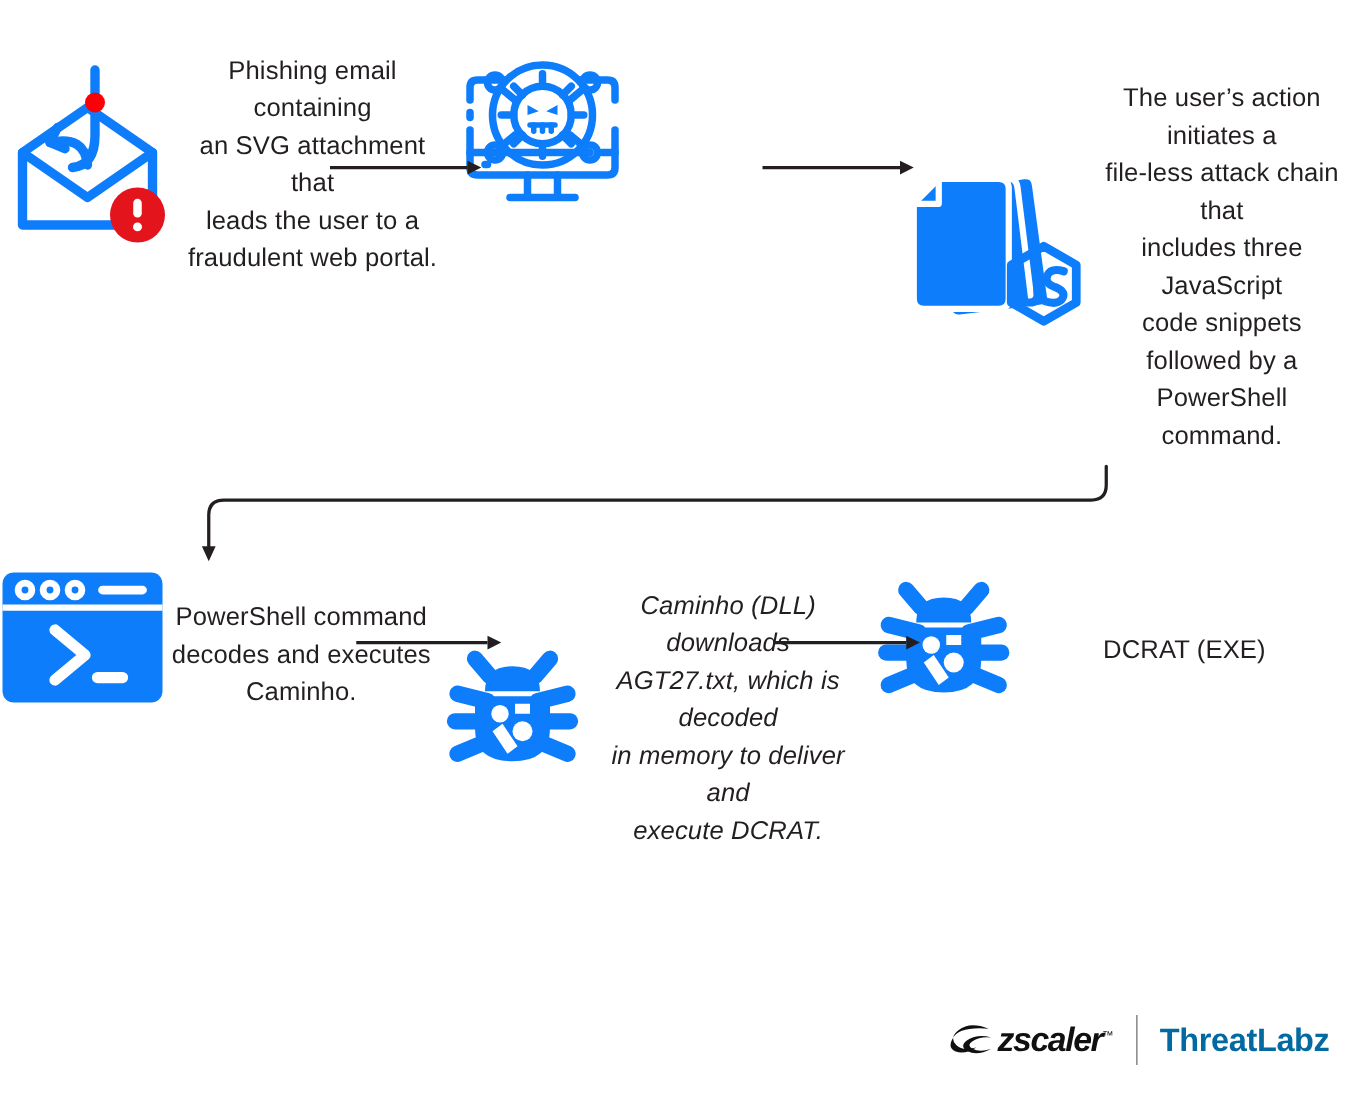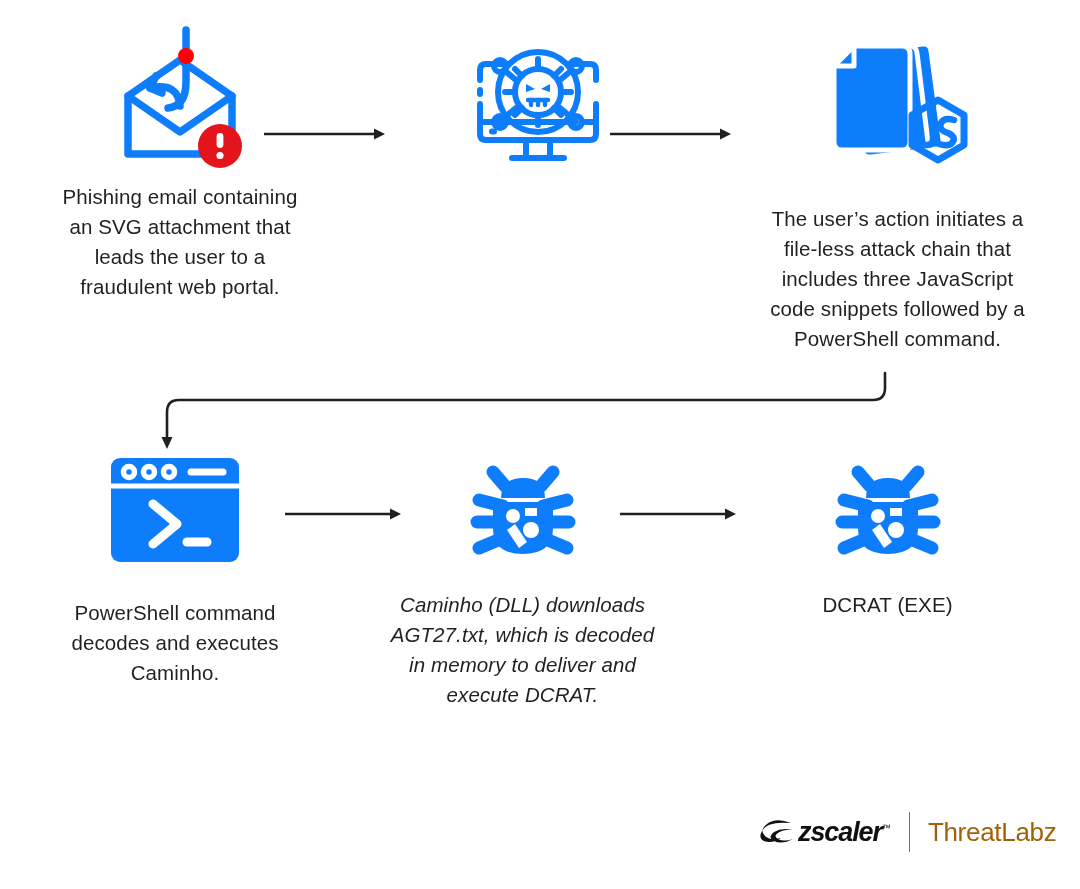--- a/index.html
+++ b/index.html
@@ -29,21 +29,20 @@
     display: flex;
     align-items: flex-start;
     justify-content: flex-start;
   }
   #row-top  { left: 0;  top: 30px;  width: 1080px; }
   #row-bot  { left: 0;  top: 450px; width: 1080px; }
 
   .step {
     position: relative;
     display: flex;
-    flex-direction: column;
     align-items: center;
   }
   .step-icon {
     height: 140px;
     display: flex;
     align-items: center;
     justify-content: center;
   }
   .step-caption {
     margin-top: 12px;
@@ -94,23 +93,23 @@
     align-items: center;
     gap: 18px;
   }
   #footer .divider {
     width: 1px;
     height: 40px;
     background: #6d6e71;
   }
   .brand-threatlabz {
     font-size: 26px;
-    font-weight: normal;
+    font-weight: bold;
     letter-spacing: -0.3px;
-    color: #a16207;
+    color: #0369a1;
     font-family: "Liberation Sans", sans-serif;
   }
   .zs-wordmark {
     font-size: 27px;
     font-weight: bold;
     font-style: italic;
     letter-spacing: -1.1px;
     color: #101010;
   }
   .zs-tm {

